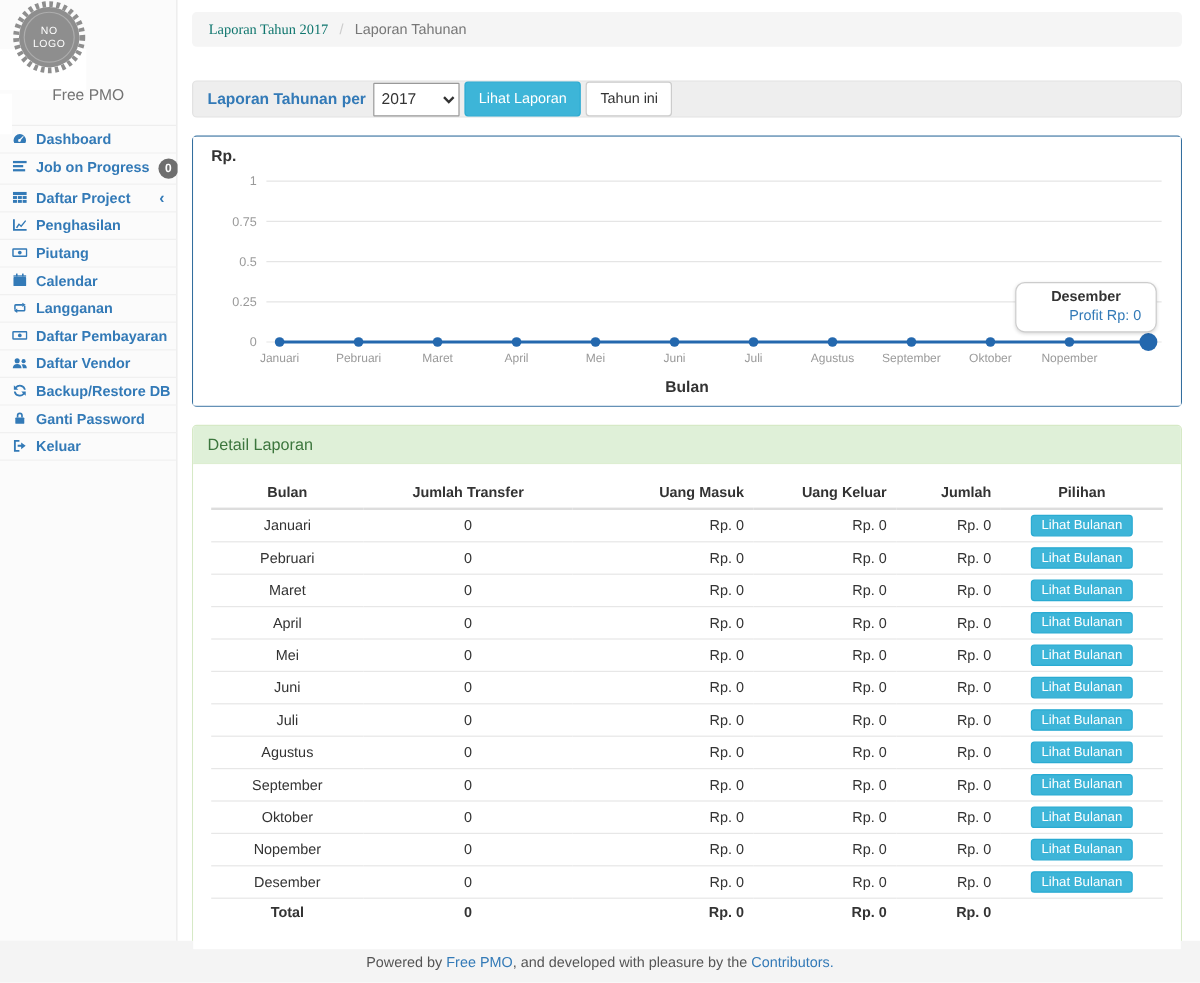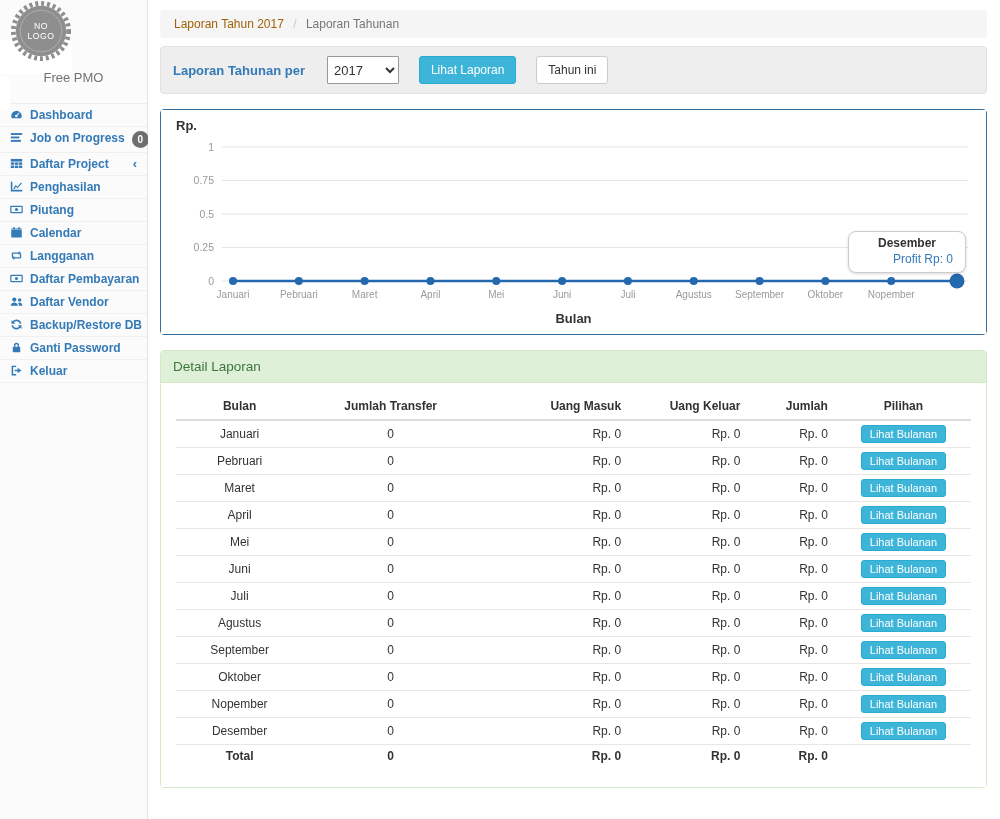--- a/index.html
+++ b/index.html
@@ -1,39 +1,39 @@
 <!DOCTYPE html>
 <html><head>
 <meta charset="utf-8">
 <style>
   * { margin:0; padding:0; box-sizing:border-box; }
   html,body { width:1000px; height:819px; background:#fff; font-family:"Liberation Sans", sans-serif; color:#333; }
-  .page { width:1000px; height:819px; display:flex; flex-direction:row; overflow:hidden; }
+  .page { width:1000px; height:819px; display:flex; flex-direction:column; overflow:hidden; }
   .layout { flex:1; display:flex; min-height:0; }
 
   
   .sidebar { width:148px; background:#fbfbfb; border-right:1px solid #e4e4e4; flex-shrink:0; }
   .logo-area { padding:8px 10px 9px; text-align:center; background:#fff; }
   .logo-area svg text { font-family:"Liberation Sans", sans-serif; letter-spacing:.5px; }
   .brand { margin-top:4px; font-size:13px; color:#737373; }
   .menu { border-top:1px solid #eee; }
   .side-item { display:flex; gap:7px; padding:4px 10px; font-size:12px; color:#337ab7; text-decoration:none; border-bottom:1px solid #f0f0f0; cursor:pointer;font-weight:bold; }
   .side-item svg { width:13px; height:13px; fill:#337ab7; flex-shrink:0; }
   .s-label { white-space:nowrap; }
   .s-badge { margin-left:auto; background:#6e6e6e; color:#fff; font-size:10px; min-width:17px; height:17px; line-height:17px; text-align:center; border-radius:50%; }
   .s-chevron { margin-left:auto; color:#337ab7; font-size:13px; line-height:1; }
 
   
   .main { flex:1; padding:0 15px 0 12px; background:#fff; min-width:0; }
   .breadcrumb { margin-top:10px; background:#f5f5f5; border-radius:4px; padding:7px 14px; font-size:12px; }
-  .breadcrumb a { color:#a16207; text-decoration:none; cursor:pointer; }
+  .breadcrumb a { color:#0f766e; text-decoration:none; cursor:pointer;font-family:Liberation Serif, serif; }
   .bc-sep { color:#ccc; margin:0 6px; }
   .bc-current { color:#777; }
 
-  .toolbar { margin-top:8px; background:#eeeeee; border:1px solid #e2e2e2; border-radius:4px; padding:4px 12px; display:flex; align-items:center; gap:20px; height:48px; }
+  .toolbar { margin-top:28px; background:#eeeeee; border:1px solid #e2e2e2; border-radius:4px; padding:4px 12px; display:flex; align-items:center; gap:4px; height:31px; }
   .toolbar-label { color:#337ab7; font-weight:bold; font-size:13px; margin-right:2px; }
   .year-select { height:28px; width:72px; font-size:13px; border:1px solid #999; border-radius:1px; background:#fff; color:#333; padding:0 2px; }
   .btn { font-size:12px; border-radius:3px; padding:5px 11px; cursor:pointer; line-height:1.4; }
   .btn-info { background:#3db5d8; border:1px solid #2aabd2; color:#fff; }
   .btn-default { background:#fff; border:1px solid #ccc; color:#333; }
 
   
   .panel { border-radius:4px; margin-top:15px; }
   .panel-primary { border:1px solid #336e9e; }
   .panel-primary .panel-heading { background:#336e9e; color:#fff; font-size:13px; padding:7px 12px; border-radius:3px 3px 0 0; }

